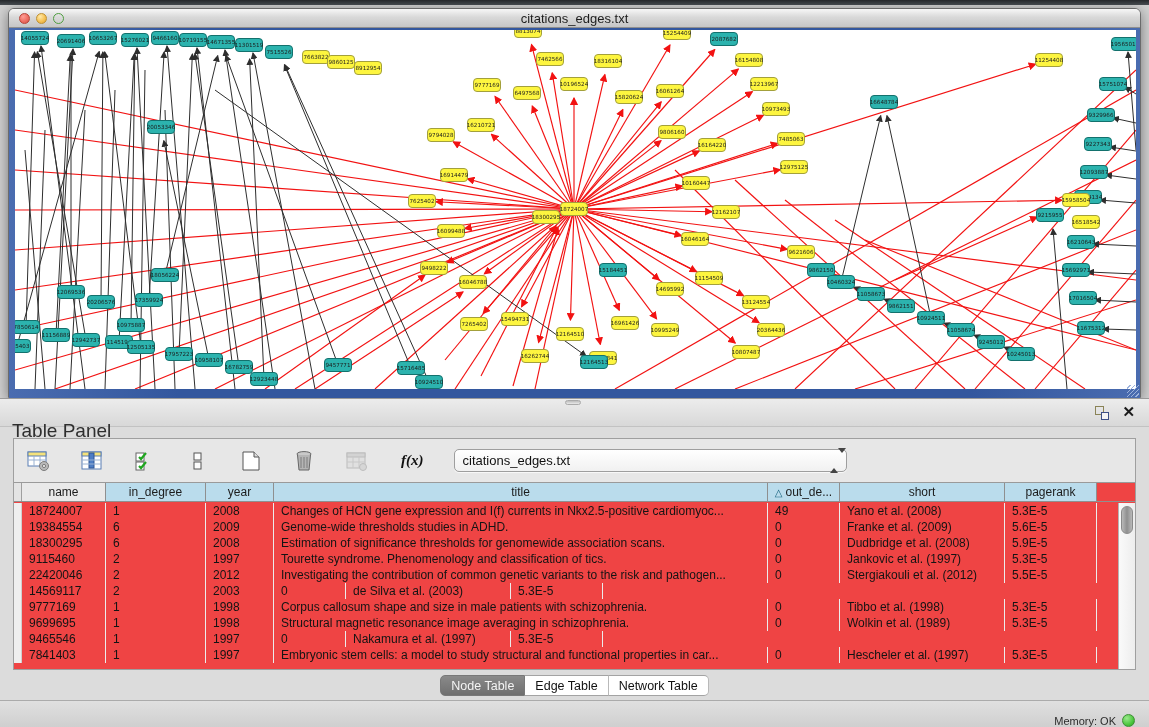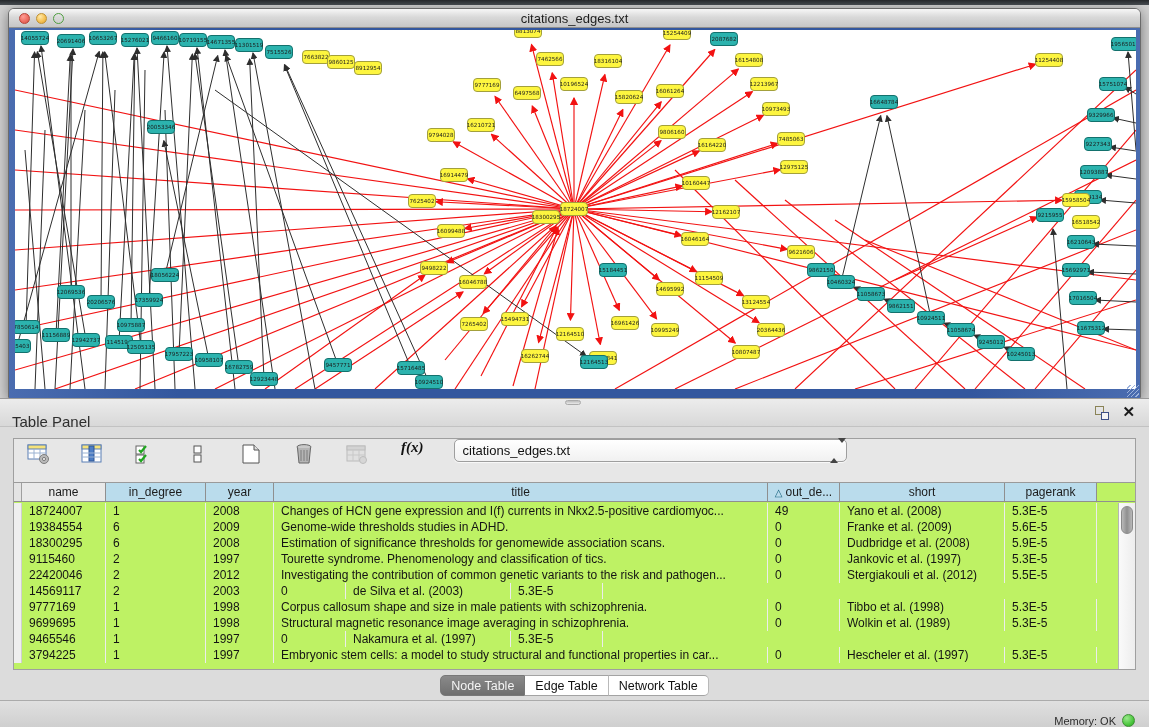--- a/index.html
+++ b/index.html
@@ -29,46 +29,46 @@
   #resize-grip { position:absolute; right:1px; bottom:1px; width:12px; height:12px;
     background:repeating-linear-gradient(135deg, transparent 0 2px, #9db3dc 2px 3px); }
 
   svg .nlabel { font-family:"DejaVu Sans", sans-serif; font-size:5.6px; fill:#1c1c1c; }
 
   
   #table-panel { position:absolute; left:0; top:398px; width:1149px; height:302px;
     background:#dcdcdc; border-top:1px solid #9a9a9a; }
   #panel-header { height:28px; position:relative;
     background:linear-gradient(#ececec,#d8d8d8); border-bottom:1px solid #c2c2c2; }
-  #panel-title { position:absolute; left:12px; top:14px; font-size:15px; color:#2e2e2e;text-align:right; }
+  #panel-title { position:absolute; left:12px; top:21px; font-size:19px; color:#2e2e2e;text-align:right; }
   #splitter-handle { position:absolute; left:565px; top:1px; width:16px; height:5px;
     border-radius:3px; background:linear-gradient(#bdbdbd,#e9e9e9); border:1px solid #aaa; }
   #float-icon { position:absolute; right:40px; top:7px; width:14px; height:14px; }
   #float-icon .sq1 { position:absolute; left:0; top:0; width:9px; height:9px; border:1.5px solid #8a8356; }
   #float-icon .sq2 { position:absolute; right:0; bottom:0; width:8px; height:8px; border:1.5px solid #3d4f86; background:#f4f4f4; }
   #panel-close { position:absolute; right:14px; top:4px; font-size:15px; font-weight:bold; color:#1a1a1a; cursor:default; }
 
   #panel-box { position:absolute; left:13px; top:39px; width:1123px; height:232px;
     border:1px solid #9f9f9f; background:#e7e7e7; }
-  #toolbar { height:43px; display:flex; padding-left:10px;gap:20px; }
+  #toolbar { height:43px; display:flex; align-items:center; padding-left:10px;gap:20px; }
   .tool-btn { width:30px; height:30px; display:flex; align-items:center; justify-content:center; margin-right:3px; }
   .tool-btn svg { display:block; }
   #fx-label { font-family:"Liberation Serif", serif; font-style:italic; font-weight:bold;
     font-size:15px; color:#111; margin:0 10px 0 6px; }
   #table-select { width:393px; height:23px; background:linear-gradient(#ffffff,#f1f1f1);
     border:1px solid #9e9e9e; border-radius:5px; display:flex; align-items:center;
     padding:0 8px; font-size:13px; color:#111; position:relative; box-shadow:0 1px 1px rgba(255,255,255,.8); }
   #select-stepper { position:absolute; right:7px; top:3px; width:9px; height:16px; }
   #select-stepper .up { width:0; height:0; border-left:4px solid transparent; border-right:4px solid transparent;
     border-bottom:5px solid #444; margin-bottom:3px; }
   #select-stepper .down { width:0; height:0; border-left:4px solid transparent; border-right:4px solid transparent;
     border-top:5px solid #444; }
 
   
-  #table-area { position:absolute; left:0; top:43px; width:1121px; height:187px; background:#bef264; }
+  #table-area { position:absolute; left:0; top:43px; width:1121px; height:187px; background:#ef4444; }
   #thead { display:flex; height:20px; border-top:1px solid #9a9a9a; border-bottom:1px solid #8f8f8f; }
   .th { font-size:12px; color:#1b1b1b; text-align:center; line-height:19px;
     border-right:1px solid #8f8f8f; background:#badcec; overflow:hidden; white-space:nowrap; position:relative; }
   .th.first { background:#e9e9e9; }
   .gutter { width:8px; background:#e4e4e4; border-right:1px solid #9f9f9f; }
   .c0{width:84px}.c1{width:100px}.c2{width:68px}.c3{width:494px}.c4{width:72px}.c5{width:165px}.c6{width:92px}
   #tbody { position:absolute; left:0; top:21px; bottom:0; width:1104px; overflow:hidden; }
   .tr { display:flex; height:16px; }
   .td { font-size:12px; color:#141414; line-height:16px; padding-left:7px;
     white-space:nowrap; overflow:hidden; border-right:1px solid #ececec; }
@@ -817,21 +817,21 @@
               <div class="td gut"></div>
               <div class="td c0">9465546</div>
               <div class="td c1">1</div>
               <div class="td c2">1997</div>
               <div class="td c4">0</div>
               <div class="td c5">Nakamura et al. (1997)</div>
               <div class="td c6">5.3E-5</div>
             </div>
             <div class="tr">
               <div class="td gut"></div>
-              <div class="td c0">3794225</div>
+              <div class="td c0">7841403</div>
               <div class="td c1">1</div>
               <div class="td c2">1997</div>
               <div class="td c3">Embryonic stem cells: a model to study structural and functional properties in car...</div>
               <div class="td c4">0</div>
               <div class="td c5">Hescheler et al. (1997)</div>
               <div class="td c6">5.3E-5</div>
             </div>
           </div>
         <div id="vscroll">
           <div id="vthumb"></div>

